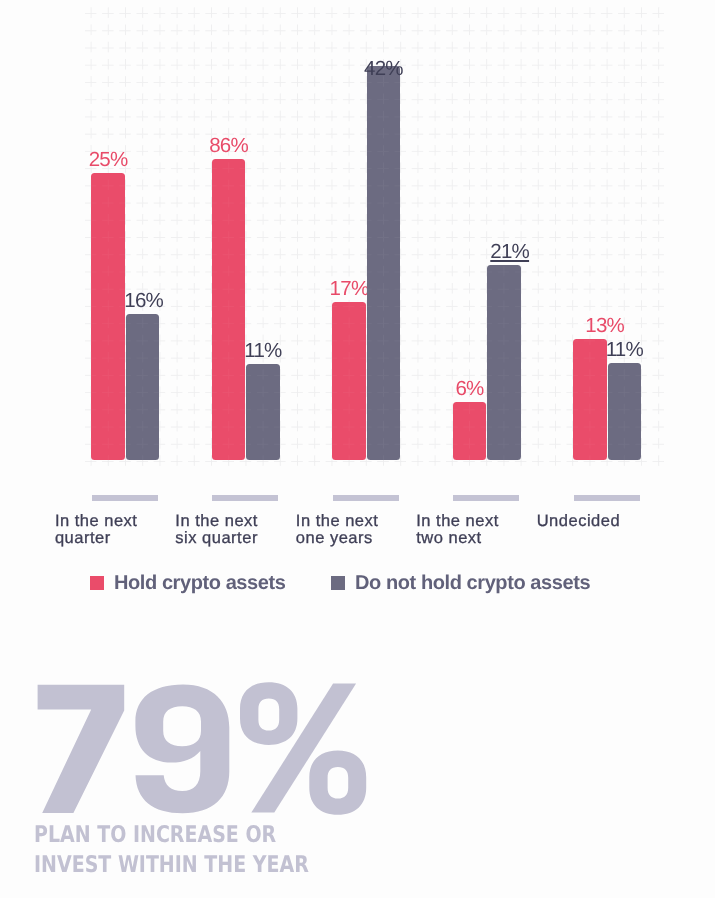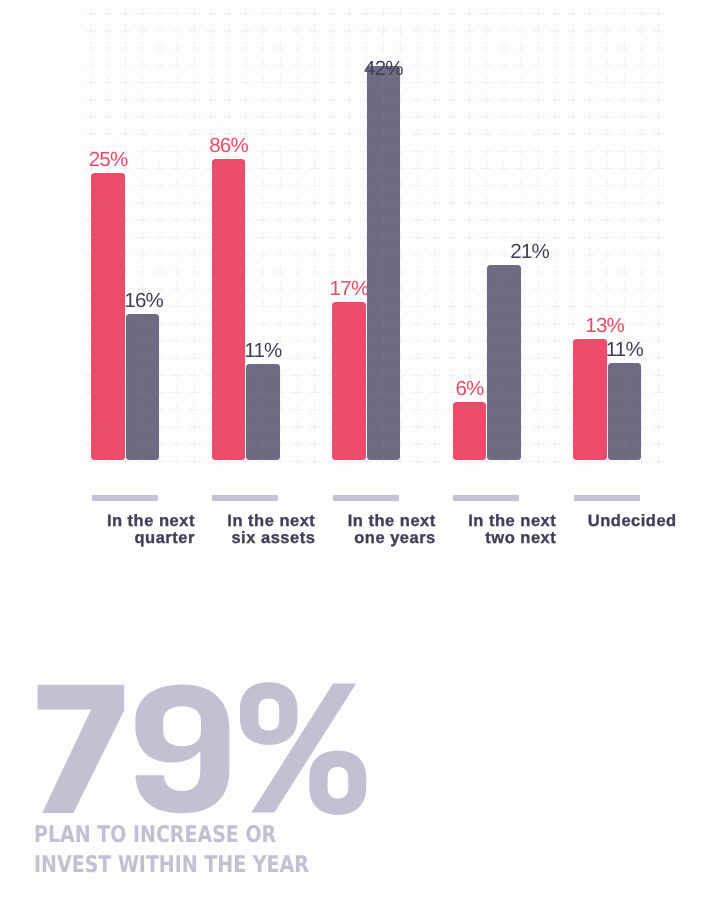--- a/index.html
+++ b/index.html
@@ -32,21 +32,21 @@
   .bar-value{
     position:absolute;font-size:20.5px;line-height:20px;
     text-align:center;white-space:nowrap;letter-spacing:-0.75px;
   }
   .bar-value.hold{color:#e84a68;}
   .bar-value.nothold{color:#3f3f56;}
 
   .group-marker{position:absolute;height:6px;background:#c4c3d4;}
   .group-label{
     position:absolute;font-size:16.5px;line-height:17.4px;
-    color:#3f3f56;text-align:right;font-weight:bold;letter-spacing:0.5px;
+    color:#3f3f56;text-align:left;font-weight:normal;letter-spacing:0.5px;
     -webkit-text-stroke:0.32px #3f3f56;
   }
 
   
   #legend{position:absolute;left:0;top:570px;width:715px;height:26px;}
   .legend-item{position:absolute;top:0;}
   .legend-swatch{width:14px;height:14px;display:block;position:absolute;left:0;top:6px;}
   .legend-swatch.hold{background:#ea4c6a;}
   .legend-swatch.nothold{background:#6c6b81;}
   .legend-label{
@@ -93,51 +93,61 @@
       <div class="bar-value hold" style="left: 71.4px; width: 73.4px; top: 149.898px;">25%</div>
       <div class="bar nothold" style="left: 125.8px; top: 314.404px; width: 33.4px; height: 145.696px;"></div>
       <div class="bar-value nothold" style="left: 107px; width: 73.4px; top: 291.404px;">16%</div>
       <div class="group-marker" style="left: 91.9px; top: 495px; width: 66px;"></div>
       <div class="group-label" style="left: 54.9px; width: 140px; top: 513px;"><span>In the next</span><br><span>quarter</span></div>
       <div class="bar hold" style="left: 211.85px; top: 158.997px; width: 33.4px; height: 301.103px;"></div>
       <div class="bar-value hold" style="left: 191.85px; width: 73.4px; top: 135.997px;">86%</div>
       <div class="bar nothold" style="left: 246.25px; top: 364.3px; width: 33.4px; height: 95.8001px;"></div>
       <div class="bar-value nothold" style="left: 226.25px; width: 73.4px; top: 341.3px;">11%</div>
       <div class="group-marker" style="left: 212.35px; top: 495px; width: 66px;"></div>
-      <div class="group-label" style="left: 175.35px; width: 140px; top: 513px;"><span>In the next</span><br><span>six assets</span></div>
+      <div class="group-label" style="left: 175.35px; width: 140px; top: 513px;"><span>In the next</span><br><span>six quarter</span></div>
       <div class="bar hold" style="left: 332.3px; top: 302.203px; width: 33.4px; height: 157.897px;"></div>
       <div class="bar-value hold" style="left: 312.3px; width: 73.4px; top: 279.203px;">17%</div>
       <div class="bar nothold" style="left: 366.7px; top: 66.1958px; width: 33.4px; height: 393.904px;"></div>
       <div class="bar-value nothold" style="left: 346.7px; width: 73.4px; top: 59px;">42%</div>
       <div class="group-marker" style="left: 332.8px; top: 495px; width: 66px;"></div>
       <div class="group-label" style="left: 295.8px; width: 140px; top: 513px;"><span>In the next</span><br><span>one years</span></div>
       <div class="bar hold" style="left: 452.75px; top: 402.195px; width: 33.4px; height: 57.9046px;"></div>
       <div class="bar-value hold" style="left: 432.75px; width: 73.4px; top: 379.195px;">6%</div>
       <div class="bar nothold" style="left: 487.15px; top: 264.599px; width: 33.4px; height: 195.501px;"></div>
-      <div class="bar-value nothold" style="left: 493px; width: 73.4px; top: 241.599px;">21%</div>
+      <div class="bar-value nothold" style="left: 473px; width: 73.4px; top: 241.599px; text-decoration: underline;">21%</div>
       <div class="group-marker" style="left: 453.25px; top: 495px; width: 66px;"></div>
       <div class="group-label" style="left: 416.25px; width: 140px; top: 513px;"><span>In the next</span><br><span>two next</span></div>
       <div class="bar hold" style="left: 573.2px; top: 338.898px; width: 33.4px; height: 121.202px;"></div>
       <div class="bar-value hold" style="left: 568px; width: 73.4px; top: 315.898px;">13%</div>
       <div class="bar nothold" style="left: 607.6px; top: 363.1px; width: 33.4px; height: 97.0001px;"></div>
       <div class="bar-value nothold" style="left: 587.6px; width: 73.4px; top: 340.1px;">11%</div>
       <div class="group-marker" style="left: 573.7px; top: 495px; width: 66px;"></div>
       <div class="group-label" style="left: 536.7px; width: 140px; top: 513px;"><span>Undecided</span></div>
     </div>
 
   <svg id="plus-grid-overlay" viewBox="0 0 715 480" width="715" height="480" shape-rendering="crispEdges">
     <defs>
       <pattern id="plus-pat-2" x="84.9" y="7.3" width="17.2" height="17.23" patternUnits="userSpaceOnUse">
         <rect x="0" y="5.5" width="11" height="1" fill="#ffffff"></rect>
         <rect x="5.5" y="0" width="1" height="11" fill="#ffffff"></rect>
       </pattern>
     </defs>
     <rect x="85" y="7" width="580" height="459" fill="url(#plus-pat-2)"></rect>
   </svg>
 
+  <div id="legend">
+      <div class="legend-item" style="left: 90px;">
+        <span class="legend-swatch hold"></span>
+        <span class="legend-label">Hold crypto assets</span>
+      </div>
+      <div class="legend-item" style="left: 331px;">
+        <span class="legend-swatch nothold"></span>
+        <span class="legend-label">Do not hold crypto assets</span>
+      </div>
+    </div>
 
   <div id="stat">
     <svg id="stat-number" viewBox="0 0 715 898" width="715" height="898" aria-label="79%">
       <g fill="#c2c1d2">
         <path d="M37.6 684.7 H124.2 V710.6 L73.4 812.9 H42.2 L91.2 709.4 H37.6 Z"></path>
         <path fill-rule="evenodd" d="
           M183.0 684.6 C213.5 684.6 229.3 702.2 229.3 727.5 V771.4
           C229.3 796.8 213.2 813.2 182.6 813.2 C152.6 813.2 136.4 799.8 135.5 775.2
           H163.7 C164.6 785.4 171.0 791.0 182.3 791.0 C193.8 791.0 200.3 784.0 200.3 771.2
           V751.0 C193.4 759.2 183.6 762.6 171.6 762.6 C148.4 762.6 135.4 748.6 135.4 725.8

